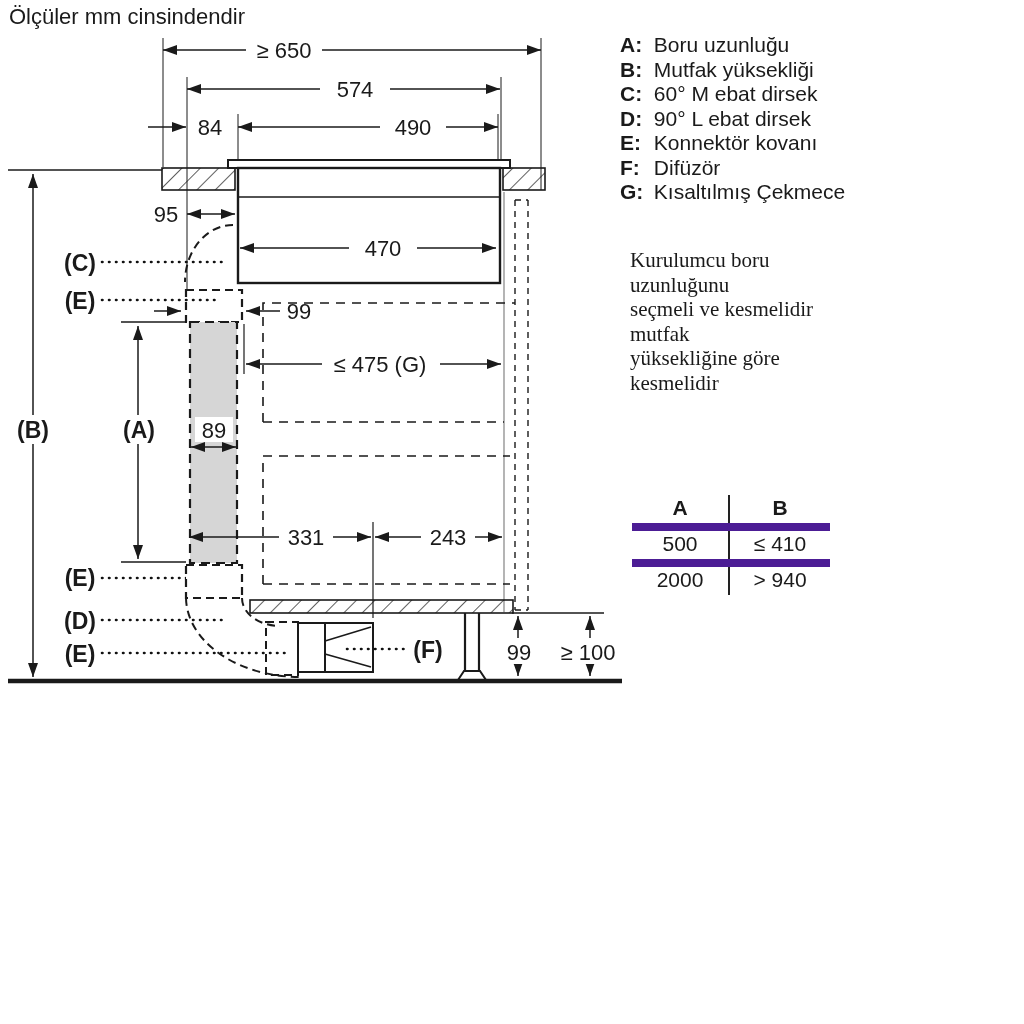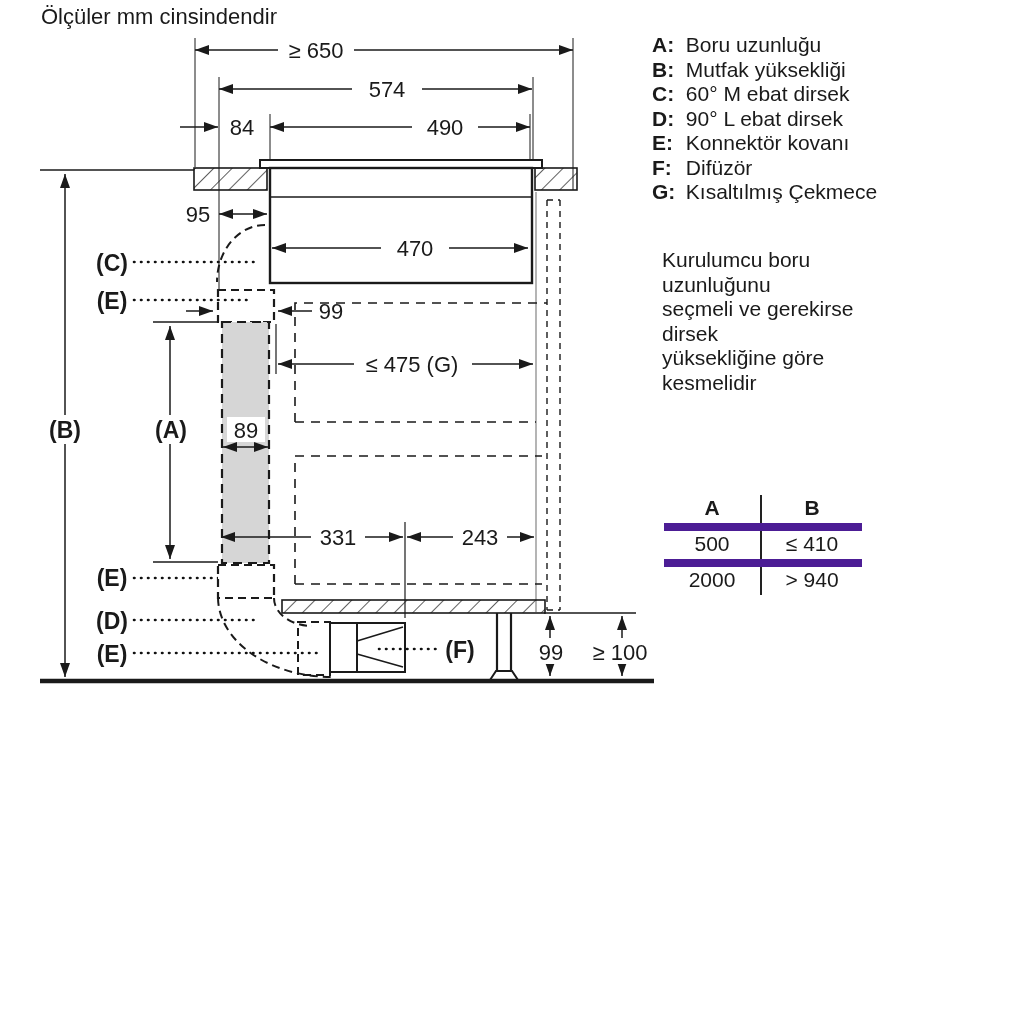--- a/index.html
+++ b/index.html
@@ -1,22 +1,22 @@
 <!DOCTYPE html>
 <html><head>
 <meta charset="utf-8">
 <style>
   html,body{margin:0;padding:0;background:#fff;}
   .canvas{position:relative;width:856px;height:1024px;background:#ffffff;overflow:hidden;
-          font-family:"Liberation Sans", sans-serif;color:#1a1a1a;margin-left:32px;}
+          font-family:"Liberation Sans", sans-serif;color:#1a1a1a;}
   .title{position:absolute;left:9px;top:4px;font-size:22px;color:#1a1a1a;}
   svg text{font-family:"Liberation Sans", sans-serif;fill:#1a1a1a;}
   .legend{position:absolute;left:620px;top:33px;font-size:21px;line-height:24.5px;}
   .legend-row b{display:inline-block;min-width:28px;}
-  .note{position:absolute;left:630px;top:248px;font-size:21px;line-height:24.5px;}
+  .note{position:absolute;left:630px;top:248px;font-size:21px;line-height:24.5px;font-family:Liberation Serif, serif;}
   .dtable{position:absolute;left:632px;top:495px;font-size:21px;}
   .trow{display:flex;}
   .trow>div{text-align:center;padding:1px 0 3px 0;}
   .trow>div:first-child{width:96px;border-right:2px solid #222;}
   .trow>div:last-child{width:100px;}
   .trow.rule{border-top:8px solid #4c1d95;}
   .thead{font-weight:bold;}
 </style>
 </head>
 <body>
@@ -221,21 +221,21 @@
     <div class="legend-row"><b>B:</b> <span>Mutfak yüksekliği</span></div>
     <div class="legend-row"><b>C:</b> <span>60° M ebat dirsek</span></div>
     <div class="legend-row"><b>D:</b> <span>90° L ebat dirsek</span></div>
     <div class="legend-row"><b>E:</b> <span>Konnektör kovanı</span></div>
     <div class="legend-row"><b>F:</b> <span>Difüzör</span></div>
     <div class="legend-row"><b>G:</b> <span>Kısaltılmış Çekmece</span></div>
   </div>
 
   <div class="note">
     <div>Kurulumcu boru uzunluğunu</div>
-    <div>seçmeli ve gerekirse dirsek</div>
+    <div>seçmeli ve kesmelidir mutfak</div>
     <div>yüksekliğine göre kesmelidir</div>
   </div>
 
   <div class="dtable">
     <div class="trow thead">
       <div>A</div>
       <div>B</div>
     </div>
     <div class="trow rule">
       <div>500</div>

